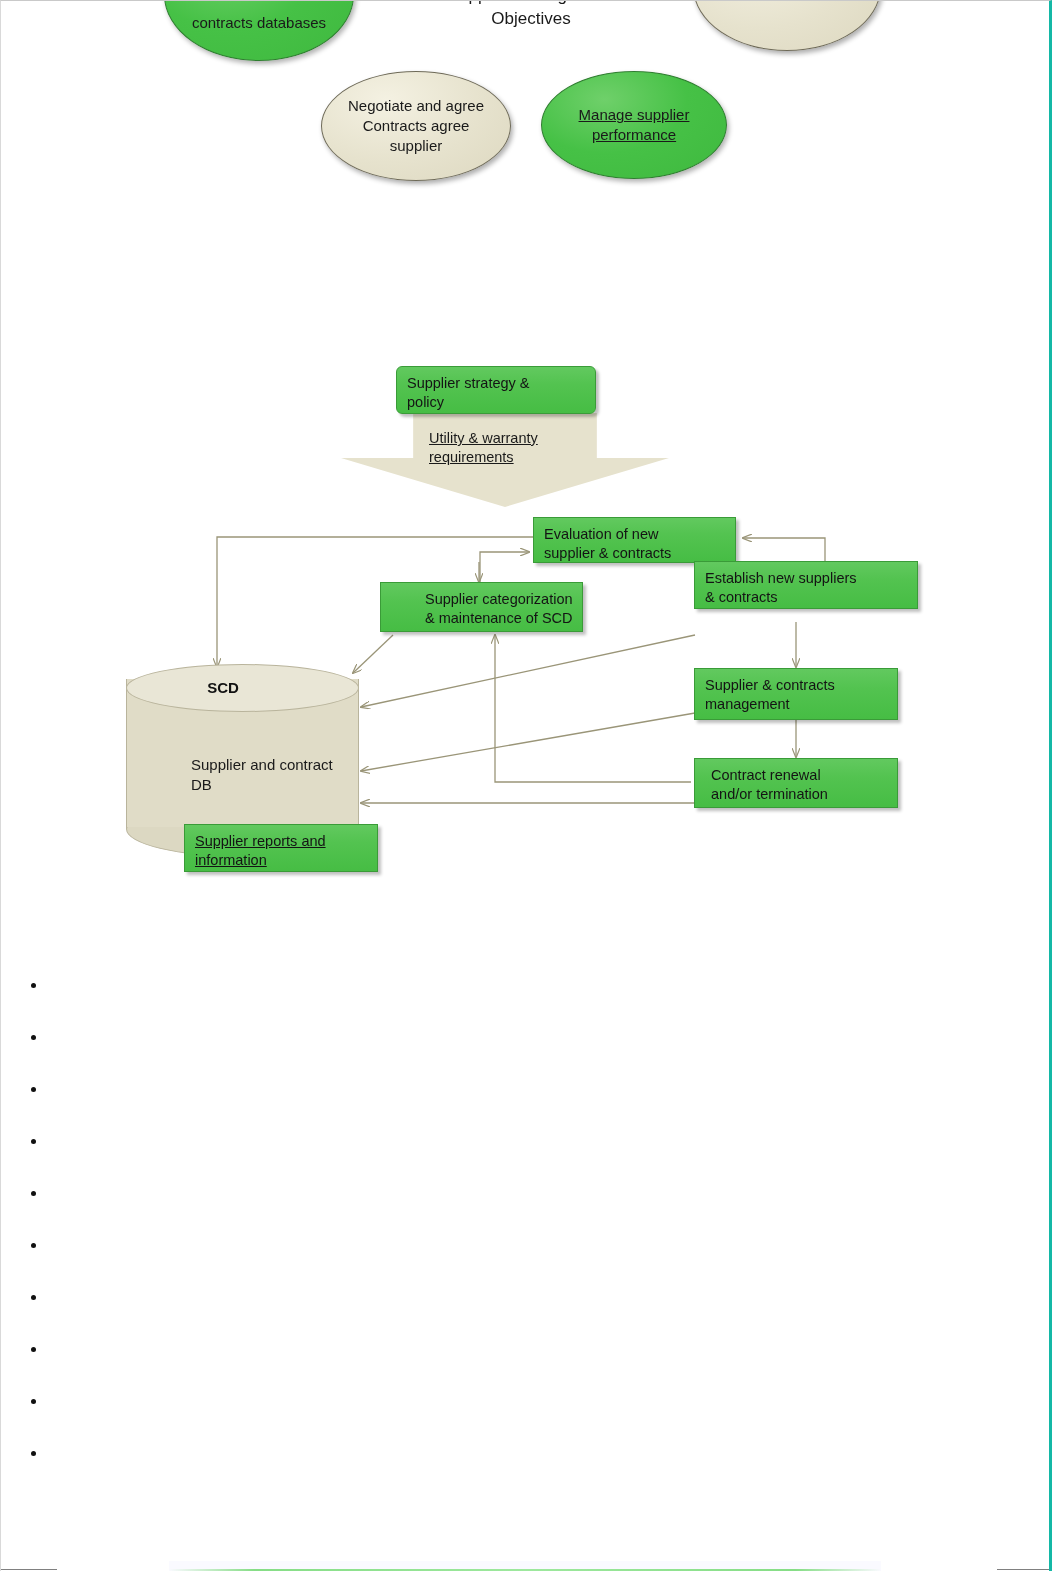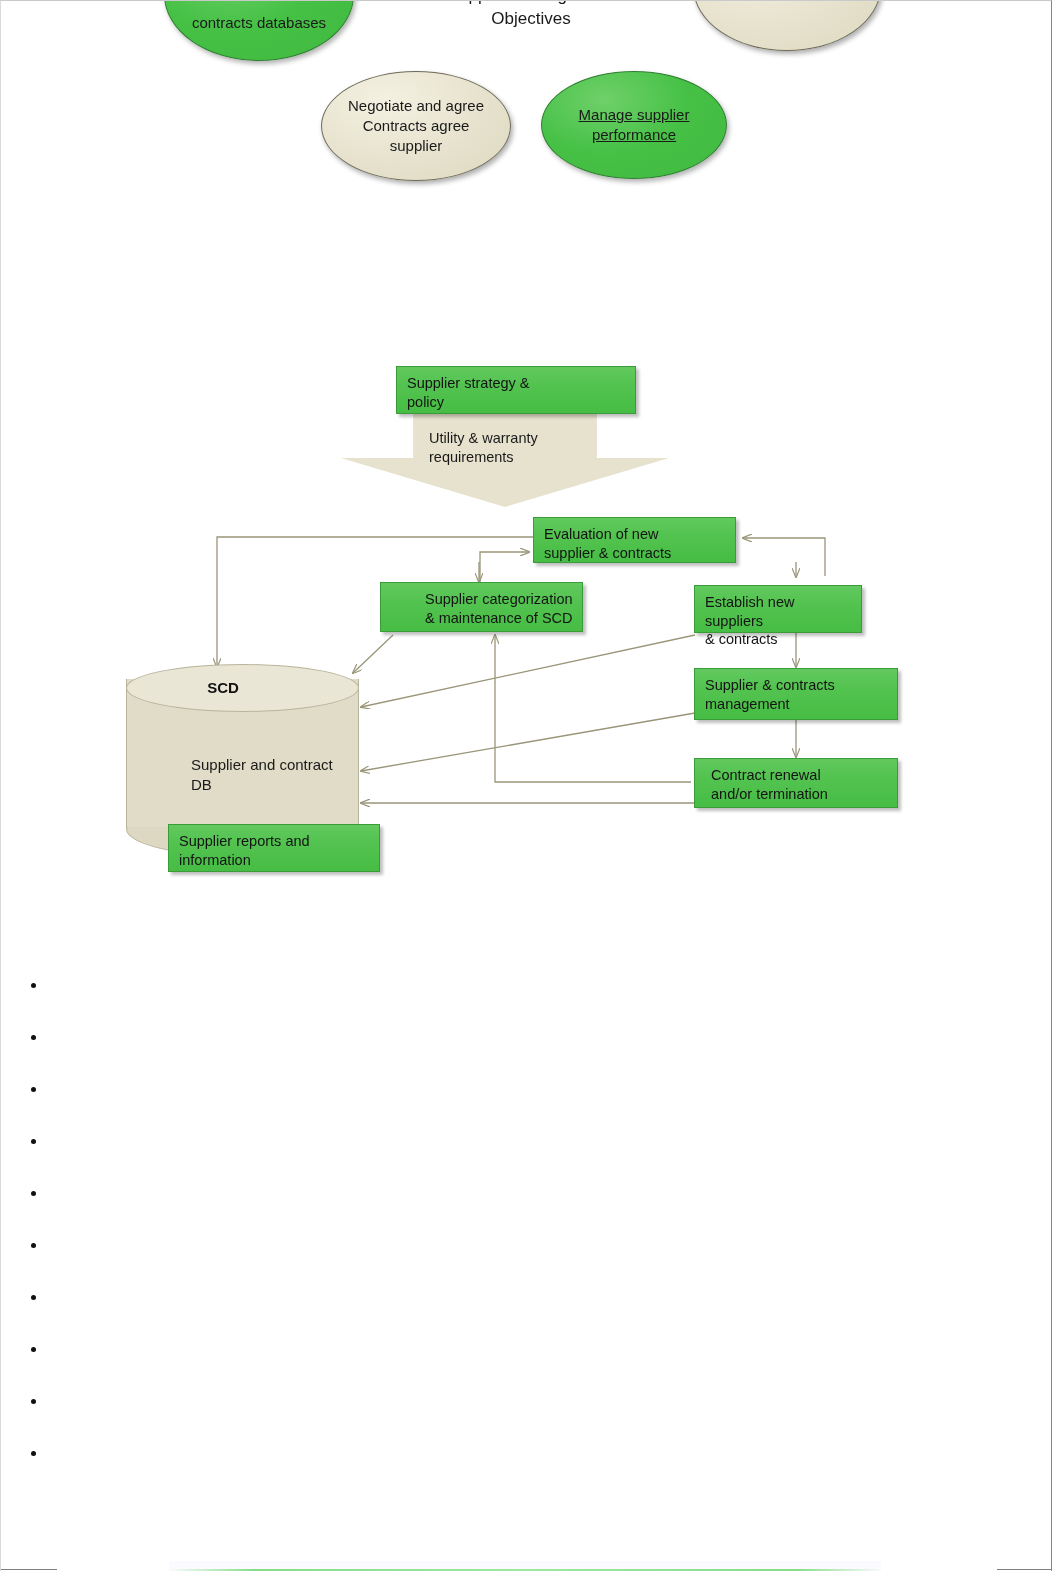--- a/index.html
+++ b/index.html
@@ -10,21 +10,21 @@
   body {
     font-family: "Liberation Sans", sans-serif;
   }
   #page {
     position: relative;
     width: 1052px;
     height: 1571px;
     background: #ffffff;
     overflow: hidden;
     border-left: 1px solid #d9d9d9;
-    border-right: 1px solid #14b8a6;
+    border-right: 3px solid #14b8a6;
     border-top: 1px solid #c9c9c9;
     box-sizing: border-box;
   }
 
   
   .node { position: absolute; box-sizing: border-box; }
 
   
   .ellipse {
     border-radius: 50%;
@@ -184,21 +184,21 @@
       <span class="etext">Manage supplier
 performance</span>
     </div>
 
   </div>
 
   <div>
 
     <div class="node bigarrow" style="left:340px; top:412px; width:328px; height:94px;"></div>
 
-    <div class="arrow-label" style="left:428px; top:428px; width:200px;">Utility &amp; warranty
+    <div class="arrow-label" style="left:428px; top:428px; width:200px;text-decoration:underline;">Utility &amp; warranty
 requirements</div>
 
     <svg id="connectors" viewBox="0 0 1052 1571" xmlns="http://www.w3.org/2000/svg">
       <defs>
         <marker id="ah" markerWidth="10" markerHeight="8" refX="9" refY="4" orient="auto" markerUnits="userSpaceOnUse">
           <path d="M0,0 L10,4 L0,8" fill="none" stroke="#9A9578" stroke-width="1.2"></path>
         </marker>
       </defs>
       <g fill="none" stroke="#9A9578" stroke-width="1.3" marker-end="url(#ah)">
 
@@ -222,50 +222,50 @@
 
         <path d="M694,802 L360,802"></path>
 
         <path d="M690,781 L494,781 L494,634"></path>
 
         <path d="M392,634 L352,672"></path>
 
       </g>
     </svg>
 
-    <div class="node pbox" style="left:395px; top:365px; width:240px; height:48px;">Supplier strategy &amp;
+    <div class="node pbox" style="left:395px; top:365px; width:200px; height:48px;border-radius:6px;">Supplier strategy &amp;
 policy</div>
 
     <div class="node pbox" style="left:532px; top:516px; width:203px; height:46px;">Evaluation of new
 supplier &amp; contracts</div>
 
     <div class="node pbox" style="left:379px; top:581px; width:203px; height:50px;padding-left:44px;">Supplier categorization
 &amp; maintenance of SCD</div>
 
-    <div class="node pbox" style="left:693px; top:584px; width:168px; height:48px;">Establish new  suppliers
+    <div class="node pbox" style="left:693px; top:560px; width:224px; height:48px;">Establish new  suppliers
 &amp; contracts</div>
 
     <div class="node pbox" style="left:693px; top:667px; width:204px; height:52px;">Supplier &amp; contracts
 management</div>
 
     <div class="node pbox" style="left:693px; top:757px; width:204px; height:50px;padding-left:16px;">Contract renewal
 and/or termination</div>
 
     <div>
       <div class="node cyl-body" style="left:125px; top:678px; width:233px; height:150px;"></div>
       <div class="node cyl-bottom" style="left:125px; top:800px; width:233px; height:56px;"></div>
       <div class="node cyl-body" style="left:125px; top:678px; width:233px; height:148px; background:#e0dcc7; border-top:none; border-bottom:none;"></div>
       <div class="node cyl-top" style="left:125px; top:663px; width:233px; height:48px;"></div>
 
       <div class="cyl-label-top" style="left:125px; top:678px; width:194px;">SCD</div>
       <div class="cyl-label-body" style="left:146px; top:754px; width:215px;margin-left:44px;">Supplier and contract
 DB</div>
     </div>
 
-    <div class="node pbox" style="left:167px; top:823px; width:212px; height:48px;">Supplier reports and
+    <div class="node pbox" style="left:183px; top:823px; width:194px; height:48px;text-decoration:underline;">Supplier reports and
 information</div>
 
   </div>
 
   <ul class="bullets">
     <li></li>
     <li></li>
     <li></li>
     <li></li>
     <li></li>

